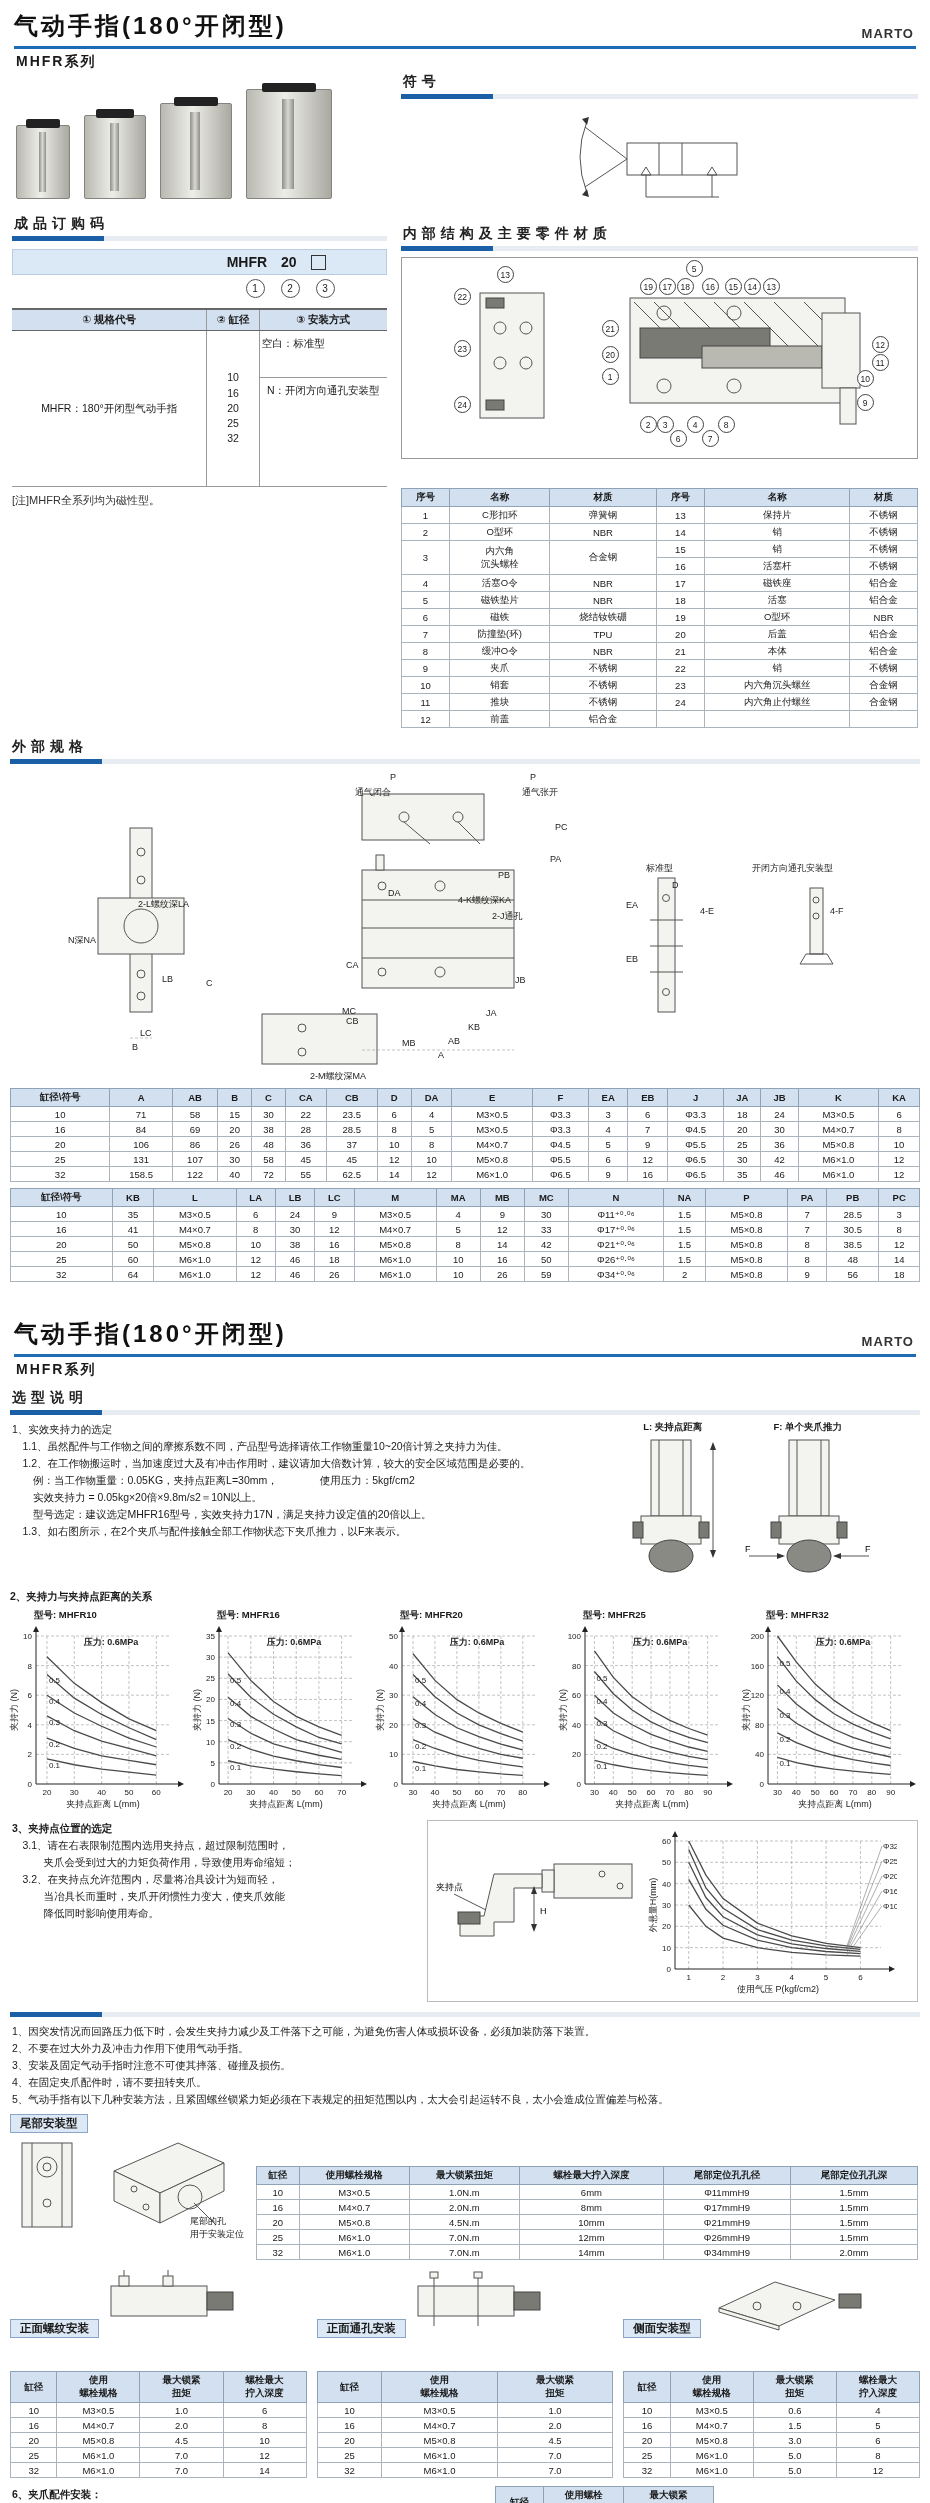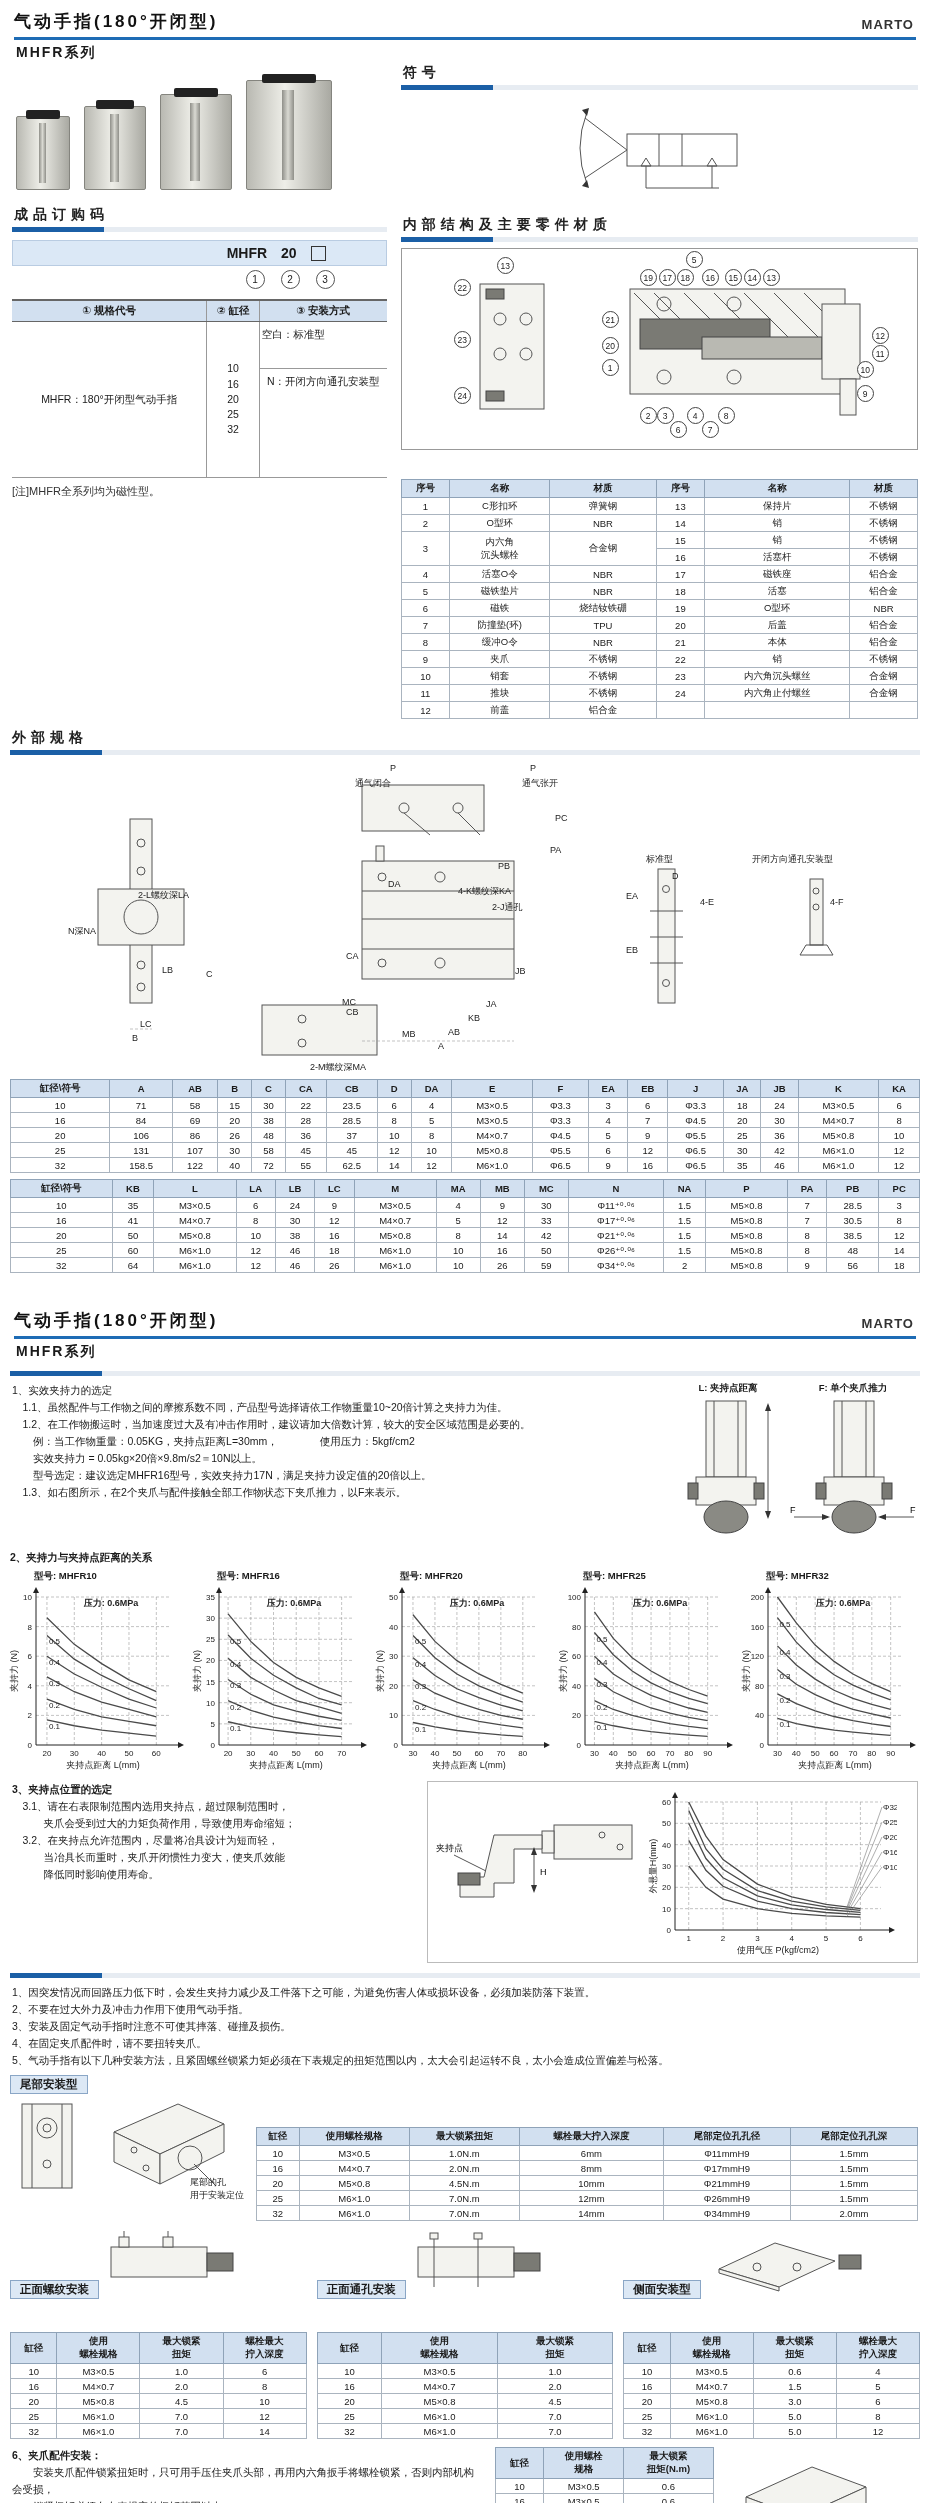--- a/index.html
+++ b/index.html
@@ -2,21 +2,21 @@
 <html><head>
 <meta charset="utf-8">
 <style>
   html,body{margin:0;padding:0;background:#fff;}
   body{font-family:"Liberation Sans","DejaVu Sans",sans-serif;color:#1a1a1a;}
   .page{width:930px;height:2503px;position:relative;background:#fff;overflow:hidden;margin:0 auto;}
   .inner{padding:0 10px;}
 
   
   .phead{padding:10px 14px 0 14px;position:relative;}
-  .phead .t{font-size:17px;font-weight:bold;letter-spacing:3px;color:#111;}
+  .phead .t{font-size:24px;font-weight:bold;letter-spacing:3px;color:#111;}
   .phead .brand{position:absolute;right:16px;bottom:8px;font-size:13px;font-weight:bold;color:#333;letter-spacing:1px;}
   .phead .rule{height:3px;background:#1e6cb5;margin-top:4px;}
   .series{font-size:14px;font-weight:bold;letter-spacing:2px;padding:4px 16px 0 16px;}
 
   
   .sec{margin:10px 0 6px 0;}
   .sec .st{font-size:14px;font-weight:bold;letter-spacing:5px;color:#222;padding-left:2px;font-family:Liberation Mono, monospace;}
   .sec .bar{height:5px;background:#e7ecf2;position:relative;margin-top:3px;}
   .sec .bar i{position:absolute;left:0;top:0;height:100%;width:92px;background:#1b5fa6;display:block;}
 
@@ -624,35 +624,36 @@
   <div style="margin-top:26px;">
     <div class="phead">
       <div class="t">气动手指(180°开闭型)</div>
       <div class="brand">MARTO</div>
       <div class="rule"></div>
     </div>
     <div class="series">MHFR系列</div>
 
     <div class="inner">
       <div class="sec">
+        <div class="st">选型说明</div>
         <div class="bar">
             <i></i>
           </div>
       </div>
     </div>
 
     <div class="selrow">
       <div style="width:66%;" class="seltext">1、实效夹持力的选定
 　1.1、虽然配件与工作物之间的摩擦系数不同，产品型号选择请依工作物重量10~20倍计算之夹持力为佳。
 　1.2、在工作物搬运时，当加速度过大及有冲击作用时，建议请加大倍数计算，较大的安全区域范围是必要的。
 　　例：当工作物重量：0.05KG，夹持点距离L=30mm，　　　　使用压力：5kgf/cm2
 　　实效夹持力 = 0.05kg×20倍×9.8m/s2＝10N以上。
 　　型号选定：建议选定MHFR16型号，实效夹持力17N，满足夹持力设定值的20倍以上。
 　1.3、如右图所示，在2个夹爪与配件接触全部工作物状态下夹爪推力，以F来表示。</div>
-      <div style="width:34%;display:flex;justify-content:flex-end;">
+      <div style="width:34%;display:flex;gap:10px;justify-content:flex-start;">
         <div class="figblock">
           <div class="figcap">L: 夹持点距离</div>
           <svg width="120" height="150">
             <rect x="38" y="6" width="40" height="76" class="lineart"></rect>
             <line class="lineart2" x1="46" y1="6" x2="46" y2="82"></line>
               <line class="lineart2" x1="70" y1="6" x2="70" y2="82"></line>
             <rect x="28" y="82" width="60" height="28" class="lineart"></rect>
             <rect x="20" y="88" width="10" height="16" class="dark"></rect>
               <rect x="86" y="88" width="10" height="16" class="dark"></rect>
             <ellipse cx="58" cy="122" rx="22" ry="16" fill="#8a8a84" stroke="#444"></ellipse>

